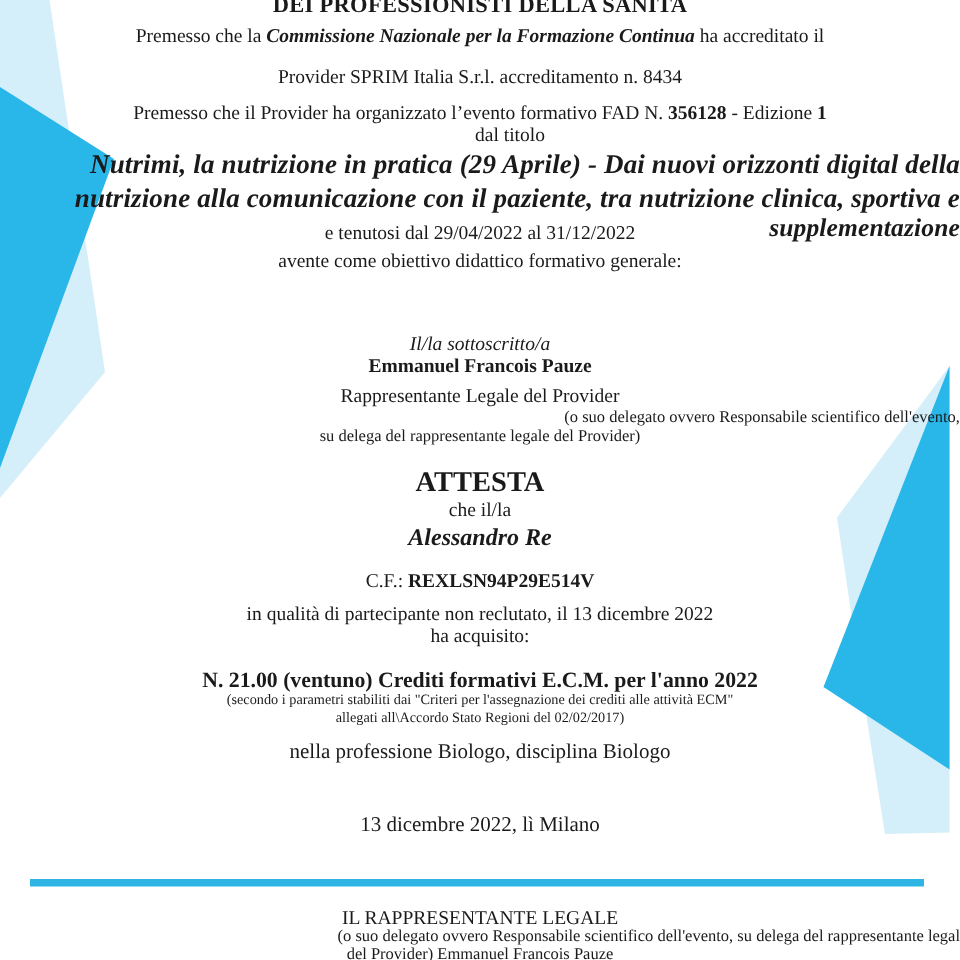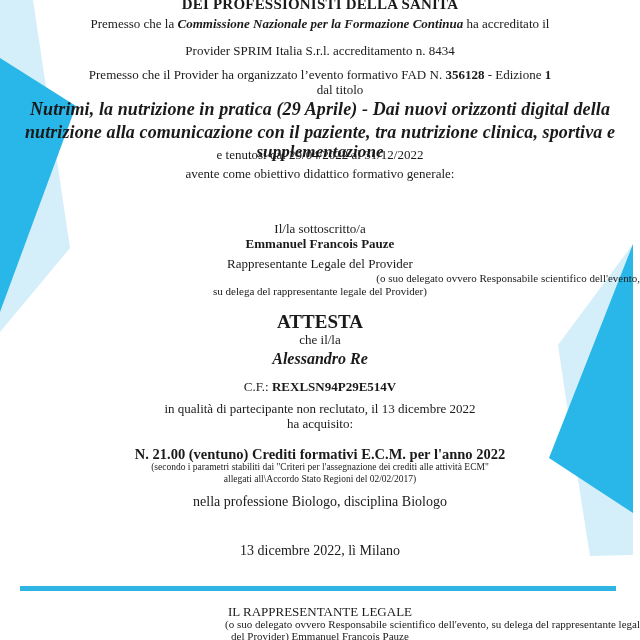--- a/index.html
+++ b/index.html
@@ -21,21 +21,21 @@
     white-space: nowrap;
     z-index: 1;
   }
   .b { font-weight: bold; }
   .bi { font-weight: bold; font-style: italic; }
   .t13 { font-size: 13px; }
   .t12 { font-size: 14px; }
   .t11 { font-size: 11px; }
   .t9 { font-size: 9.5px; }
   .h-top { font-size: 15px; font-weight: bold; letter-spacing: 0.2px; top: -4px; }
-  .title-it { font-size: 18px; font-weight: bold; font-style: italic; letter-spacing: 0.1px; }
+  .title-it { font-size: 18px; font-weight: bold; font-style: italic; letter-spacing: 0.1px; text-align: right; }
   .attesta { font-size: 19px; font-weight: bold; }
   .name-it { font-size: 16px; font-weight: bold; font-style: italic; }
   .credits { font-size: 14.5px; font-weight: bold; }
   .rule {
     position: absolute; left: 20px; top: 586px; width: 596px; height: 5px;
     background: #2eb5e3; z-index: 1;
   }
 </style>
 </head>
 <body>
@@ -56,21 +56,21 @@
 <div class="line t13" style="top:82px;padding-left:20px;">dal titolo</div>
 
 <div class="line title-it" style="top:99px;">Nutrimi, la nutrizione in pratica (29 Aprile) - Dai nuovi orizzonti digital della</div>
 <div class="line title-it" style="top:122px;">nutrizione alla comunicazione con il paziente, tra nutrizione clinica, sportiva e</div>
 
 <div class="line t13" style="top:147px;">e tenutosi dal 29/04/2022 al 31/12/2022</div>
 <div class="line title-it" style="top:142px; font-size:17px;">supplementazione</div>
 
 <div class="line t13" style="top:166px;">avente come obiettivo didattico formativo generale:</div>
 
-<div class="line t13" style="top:221px;">Il/la sottoscritto/a</div>
+<div class="line t13" style="top:221px;font-style:italic;">Il/la sottoscritto/a</div>
 <div class="line t13 b" style="top:236px;">Emmanuel Francois Pauze</div>
 <div class="line t13" style="top:256px;">Rappresentante Legale del Provider</div>
 <div class="line t11" style="top:272px;text-align:right;">(o suo delegato ovvero Responsabile scientifico dell'evento,</div>
 <div class="line t11" style="top:285px;">su delega del rappresentante legale del Provider)</div>
 
 <div class="line attesta" style="top:311px;">ATTESTA</div>
 <div class="line t13" style="top:332px;">che il/la</div>
 <div class="line name-it" style="top:350px;">Alessandro Re</div>
 
 <div class="line t13" style="top:379px;"><span>C.F.: </span><span class="b">REXLSN94P29E514V</span></div>

